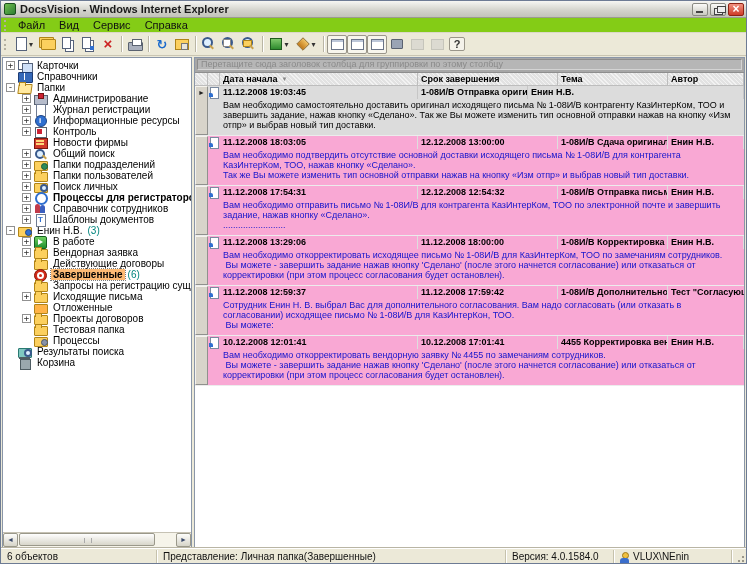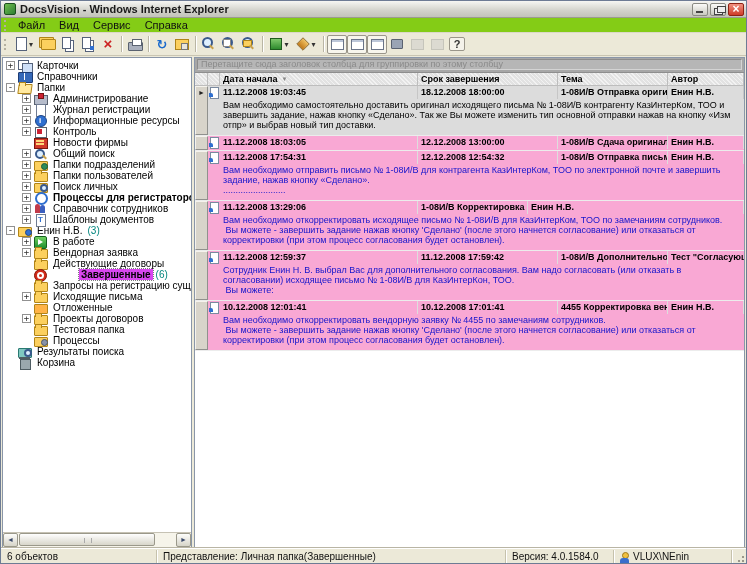--- a/index.html
+++ b/index.html
@@ -63,21 +63,21 @@
   .panel-tree{width:190px;flex:none;border:1px solid #8a96a8;background:#fff;display:flex;flex-direction:column;margin-right:2px;min-height:0;}
   .tree{flex:1;overflow:hidden;padding:2px 0 0 0;}
   .titem{height:11px;display:flex;align-items:center;font-size:10px;white-space:nowrap;}
   .titem.lv0{padding-left:3px;}
   .titem.lv1{padding-left:19px;}
   .exp{width:9px;height:9px;flex:none;border:1px solid #919191;background:#fff;font-size:9px;line-height:7px;
     text-align:center;color:#333;margin-right:3px;font-family:"DejaVu Sans Mono",monospace;}
   .ticon{width:14px;height:11px;position:relative;flex:none;margin-right:3px;}
   .tlabel{padding:0 2px;line-height:11px;color:#000;}
   .titem.b .tlabel{font-weight:bold;}
-  .titem.sel .tlabel{background:#d946ef;outline:1px dotted #7a7a7a;margin-left:28px;}
+  .titem.sel .tlabel{background:#fdba74;outline:1px dotted #7a7a7a;}
   .tcount{color:#00857d;margin-left:3px;font-size:10px;}
 
   
   .i-folder .ticon::before,.i-folder-def .ticon::before,.i-dept .ticon::before,.i-user-folder .ticon::before,
   .i-proc-folder .ticon::before,.i-search-folder .ticon::before,.i-search-results .ticon::before{
     content:"";position:absolute;left:0;top:2px;width:12px;height:8px;background:#fcd05e;border:1px solid #b08418;border-radius:1px;}
   .i-folder .ticon::after{content:"";position:absolute;left:1px;top:0;width:5px;height:3px;background:#fcd05e;border:1px solid #b08418;border-bottom:none;}
   .i-folder-open .ticon::before{content:"";position:absolute;left:0;top:2px;width:12px;height:8px;background:#ffe9a0;border:1px solid #b08418;border-radius:1px;transform:skewX(-8deg);}
   .i-folder-open .ticon::after{content:"";position:absolute;left:1px;top:0;width:5px;height:3px;background:#ffe9a0;border:1px solid #b08418;border-bottom:none;}
   .i-folder-def .ticon::before{background:#ffb347;}
@@ -473,38 +473,39 @@
         <span class="hc h-date sorted">Дата начала</span><span class="hc h-due">Срок завершения</span><span class="hc h-topic">Тема</span><span class="hc h-author">Автор</span></span>
       </div>
       <div class="grows">
 
           <div class="grow current selrow">
             <span class="gutter"></span>
             <span class="rbody">
               <span class="rline">
                 <span class="cicon"></span>
                 <span class="cell c-date">11.12.2008 19:03:45</span>
-                <span class="cell c-due">18.12.2008 18:00:00</span>
                 <span class="cell c-topic">1-08И/В Отправка оригинала</span>
                 <span class="cell c-author">Енин Н.В.</span>
               </span>
               <span class="rdesc" style="display:block">Вам необходимо самостоятельно доставить оригинал исходящего письма № 1-08И/В контрагенту КазИнтерКом, ТОО и завершить задание, нажав кнопку «Сделано». Так же Вы можете изменить тип основной отправки нажав на кнопку «Изм отпр» и выбрав новый тип доставки.</span>
             </span>
           </div>
 
           <div class="grow">
             <span class="gutter"></span>
             <span class="rbody">
               <span class="rline">
                 <span class="cicon"></span>
                 <span class="cell c-date">11.12.2008 18:03:05</span>
                 <span class="cell c-due">12.12.2008 13:00:00</span>
                 <span class="cell c-topic">1-08И/В Сдача оригинала</span>
                 <span class="cell c-author">Енин Н.В.</span>
               </span>
+              <span class="rdesc" style="display:block">Вам необходимо подтвердить отсутствие основной доставки исходящего письма № 1-08И/В для контрагента КазИнтерКом, ТОО, нажав кнопку «Сделано».
+Так же Вы можете изменить тип основной отправки нажав на кнопку «Изм отпр» и выбрав новый тип доставки.</span>
             </span>
           </div>
 
           <div class="grow">
             <span class="gutter"></span>
             <span class="rbody">
               <span class="rline">
                 <span class="cicon"></span>
                 <span class="cell c-date">11.12.2008 17:54:31</span>
                 <span class="cell c-due">12.12.2008 12:54:32</span>
@@ -515,20 +516,21 @@
 .........................</span>
             </span>
           </div>
 
           <div class="grow">
             <span class="gutter"></span>
             <span class="rbody">
               <span class="rline">
                 <span class="cicon"></span>
                 <span class="cell c-date">11.12.2008 13:29:06</span>
+                <span class="cell c-due">11.12.2008 18:00:00</span>
                 <span class="cell c-topic">1-08И/В Корректировка</span>
                 <span class="cell c-author">Енин Н.В.</span>
               </span>
               <span class="rdesc" style="display:block">Вам необходимо откорректировать исходящее письмо № 1-08И/В для КазИнтерКом, ТОО по замечаниям сотрудников.
  Вы можете - завершить задание нажав кнопку 'Сделано' (после этого начнется согласование) или отказаться от корректировки (при этом процесс согласования будет остановлен).</span>
             </span>
           </div>
 
           <div class="grow">
             <span class="gutter"></span>

